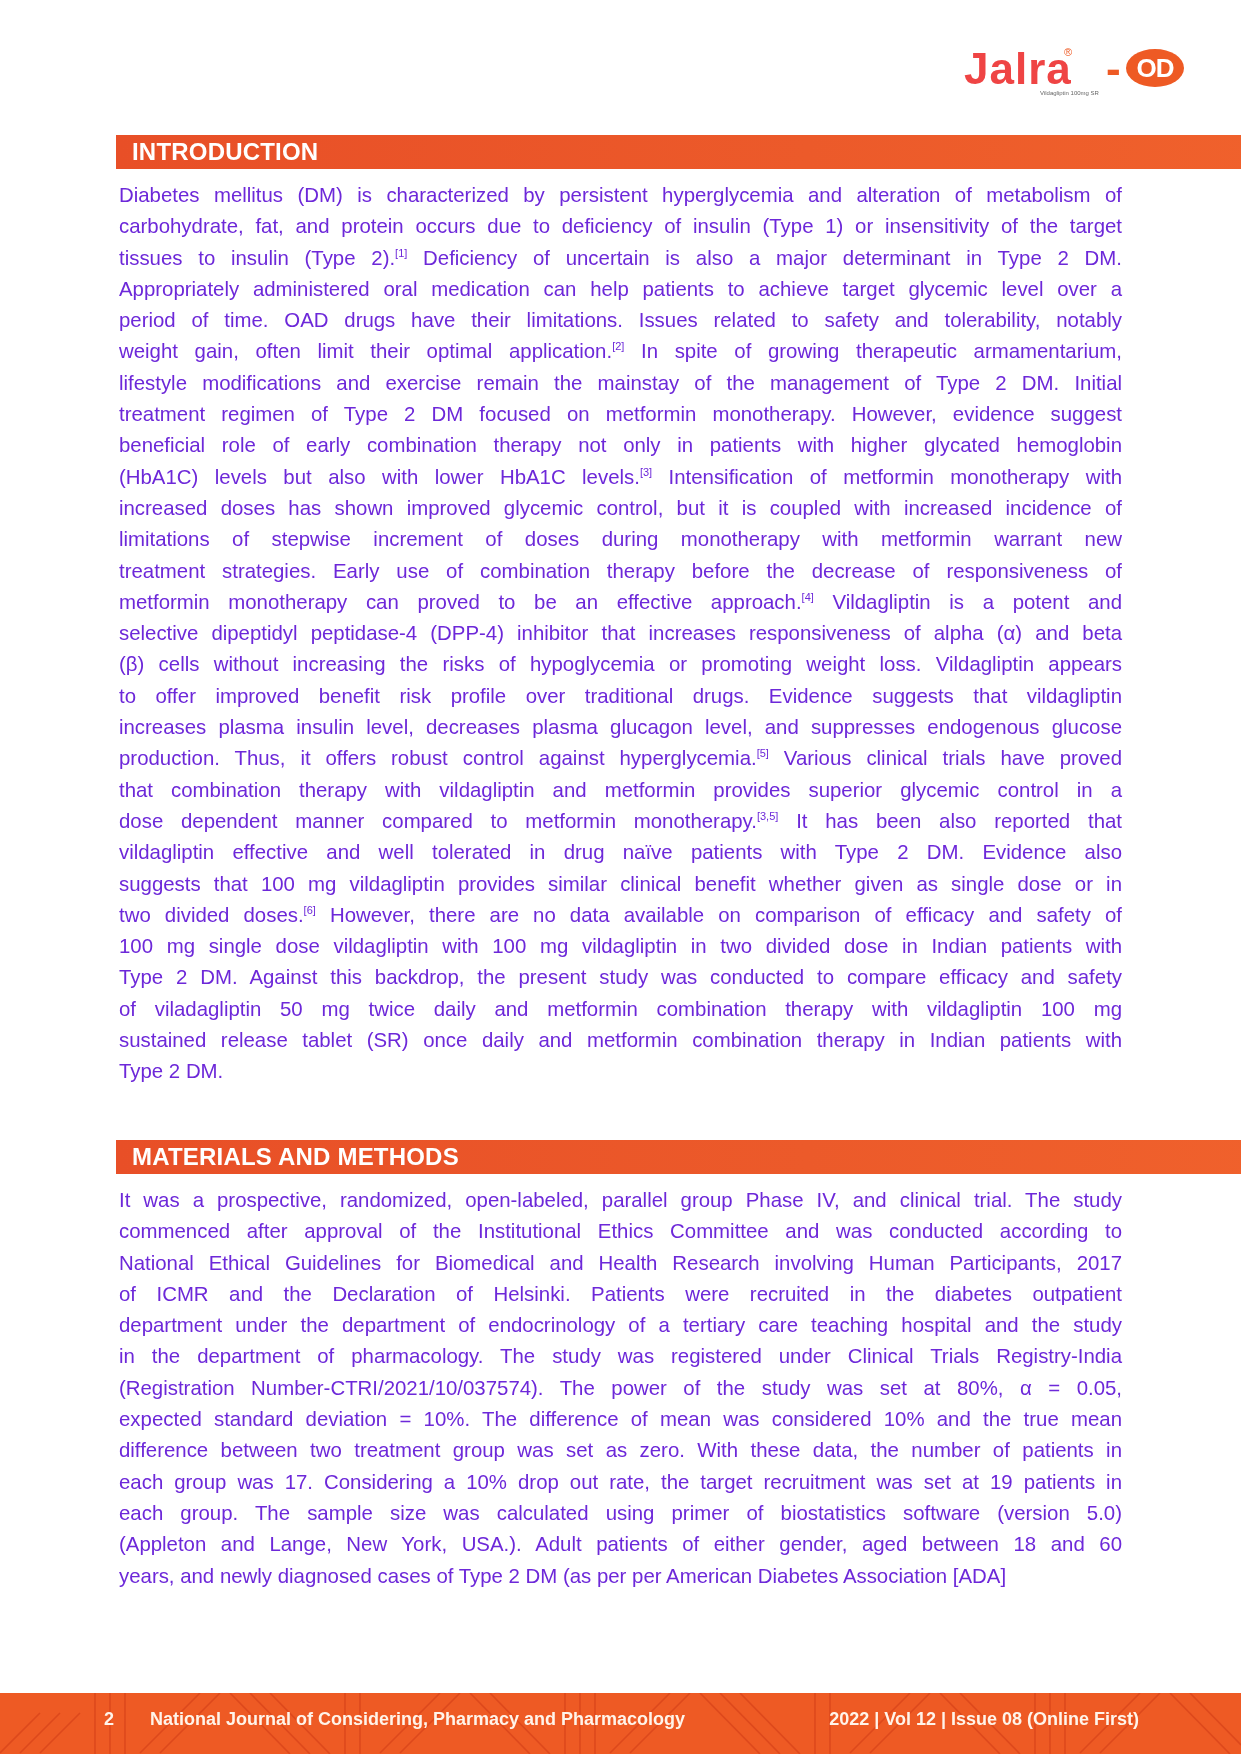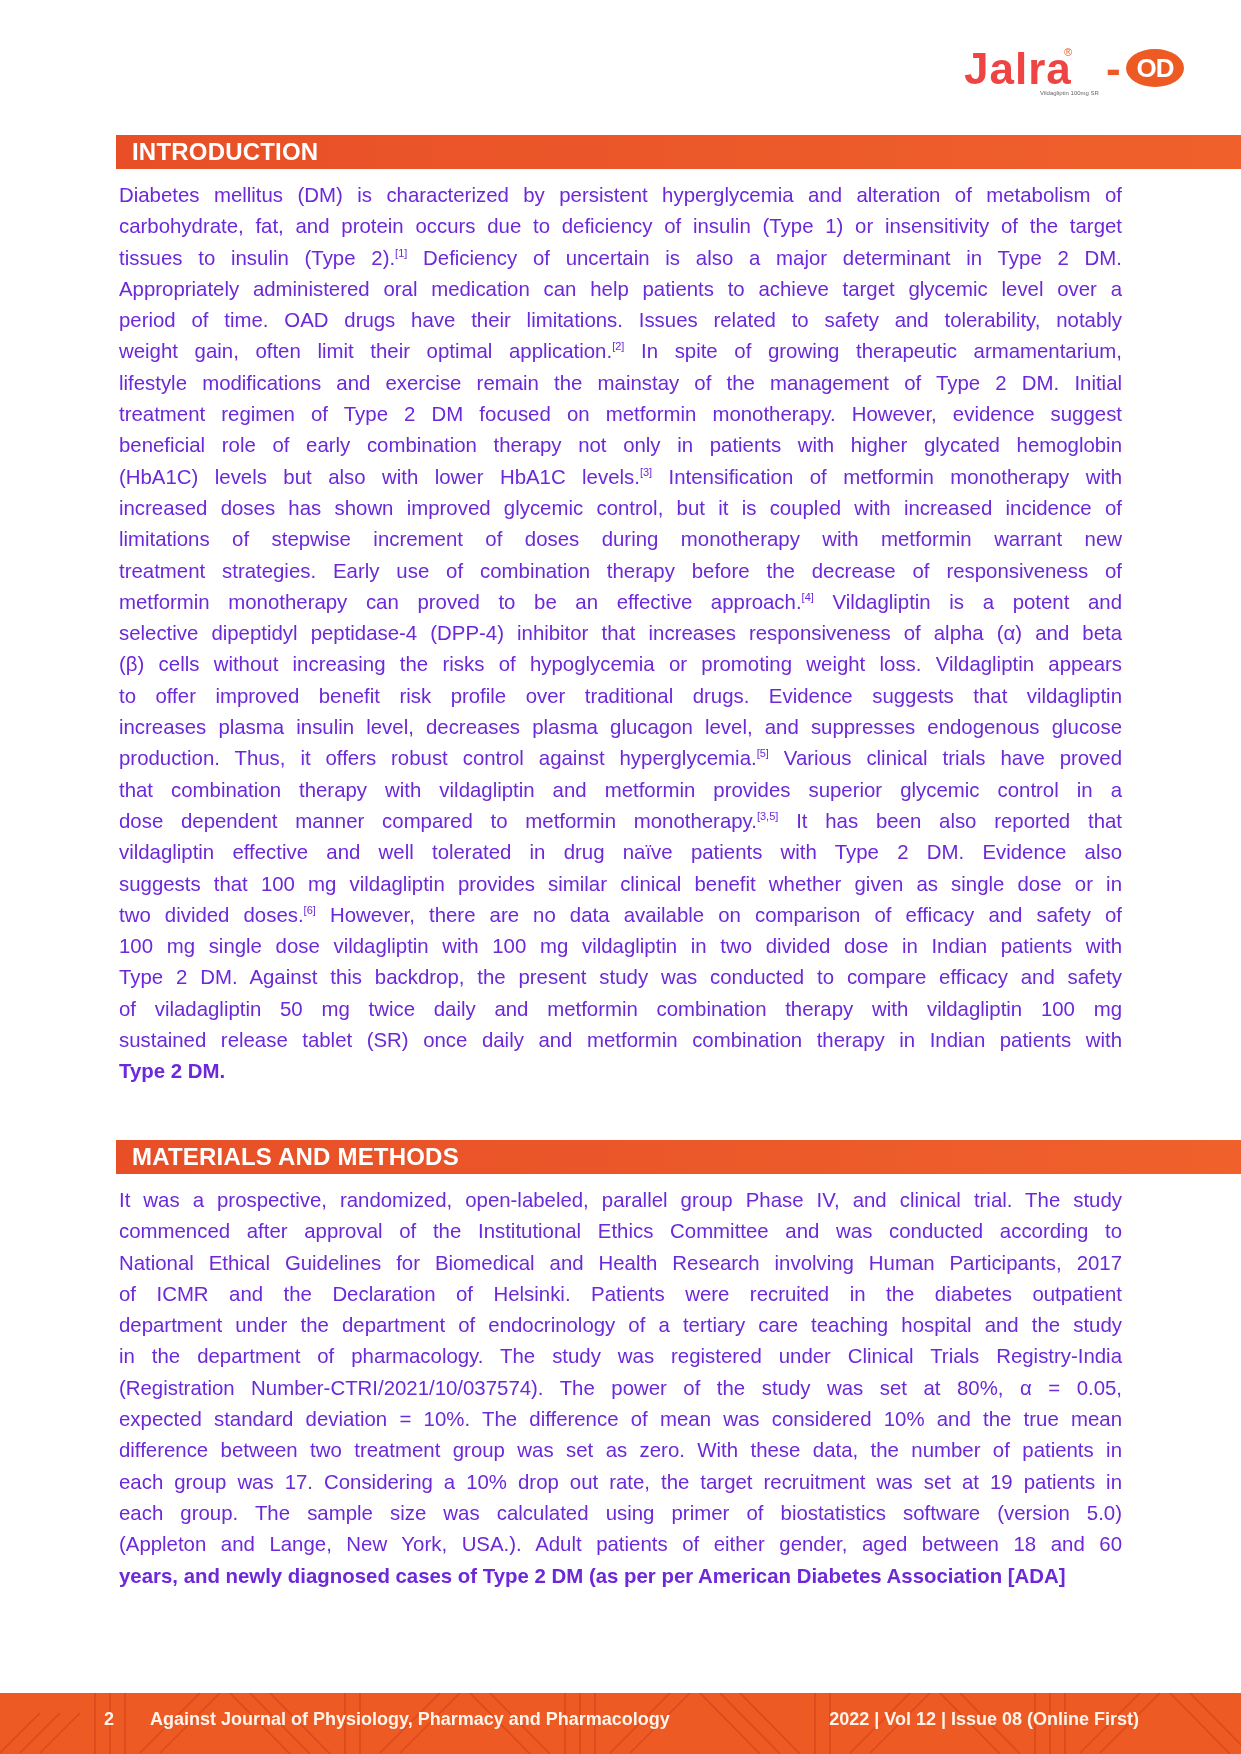--- a/index.html
+++ b/index.html
@@ -15,21 +15,21 @@
     .logo-dash { position: absolute; left: 142px; top: 0; font-weight: bold; font-size: 44px; color: #ee5a24; line-height: 50px; }
     .logo-sub { position: absolute; left: 76px; top: 46px; font-size: 6px; color: #666; white-space: nowrap; }
 
     .section-bar { position: absolute; left: 116px; width: 1153px; height: 34px;
                    background: linear-gradient(90deg, #e84f27 0%, #ec5a2a 60%, #f0612c 100%); }
     .section-bar span { position: absolute; left: 16px; top: 3px; color: #ffffff; font-weight: bold;
                         font-size: 24px; line-height: 28px; letter-spacing: 0.2px; }
 
     .para { position: absolute; left: 119px; width: 1003px; font-size: 20.4px; line-height: 31.3px; color: #6d28d9; }
     .ln { display: block; text-align: justify; text-align-last: justify; white-space: nowrap; height: 31.3px; overflow: visible; }
-    .ln.last { text-align-last: left; font-weight: bold; }
+    .ln.last { text-align-last: left; }
     sup { font-size: 11px; line-height: 0; vertical-align: 8px; }
 
     .footer { position: absolute; left: 0; top: 1693px; width: 1241px; height: 61px; background: #ee5a24; overflow: hidden; }
     .footer svg { position: absolute; left: 0; top: 0; }
     .footer-page { position: absolute; left: 104px; top: 16px; color: #fff4ea; font-weight: bold; font-size: 18px; }
     .footer-journal { position: absolute; left: 150px; top: 16px; color: #fff4ea; font-weight: bold; font-size: 18px; white-space: nowrap; }
     .footer-issue { position: absolute; right: 102px; top: 16px; color: #fff4ea; font-weight: bold; font-size: 18px; white-space: nowrap; text-align: right; }
   </style>
 </head>
 <body>
@@ -96,15 +96,15 @@
     <span class="ln last">years, and newly diagnosed cases of Type 2 DM (as per per American Diabetes Association [ADA]</span>
   </div>
 
 <div class="footer">
   <svg width="1241" height="61">
     <g stroke="#d9451b" stroke-width="1.6" fill="none" opacity="0.85">
       <path d="M0 60 L40 20 M20 60 L60 20 M40 60 L80 20 M95 0 V61 M110 0 V61 M125 0 V61 M140 60 L200 0 M160 60 L220 0 M230 0 L290 61 M250 0 L310 61 M270 0 L330 61 M345 0 V61 M360 0 V61 M380 60 L440 0 M400 60 L460 0 M470 0 L530 61 M490 0 L550 61 M565 0 V61 M580 0 V61 M595 0 V61 M610 60 L670 0 M630 60 L690 0 M700 0 L760 61 M720 0 L780 61 M740 0 L800 61 M815 0 V61 M830 0 V61 M850 60 L910 0 M870 60 L930 0 M940 0 L1000 61 M960 0 L1020 61 M1035 0 V61 M1050 0 V61 M1065 0 V61 M1080 60 L1140 0 M1100 60 L1160 0 M1170 0 L1230 61 M1190 0 L1241 52"></path>
     </g>
   </svg>
   <span class="footer-page">2</span>
-  <span class="footer-journal">Against Journal of Physiology, Pharmacy and Pharmacology</span>
+  <span class="footer-journal">National Journal of Considering, Pharmacy and Pharmacology</span>
   <span class="footer-issue">2022 | Vol 12 | Issue 08 (Online First)</span>
 </div>
 
 </body></html>

